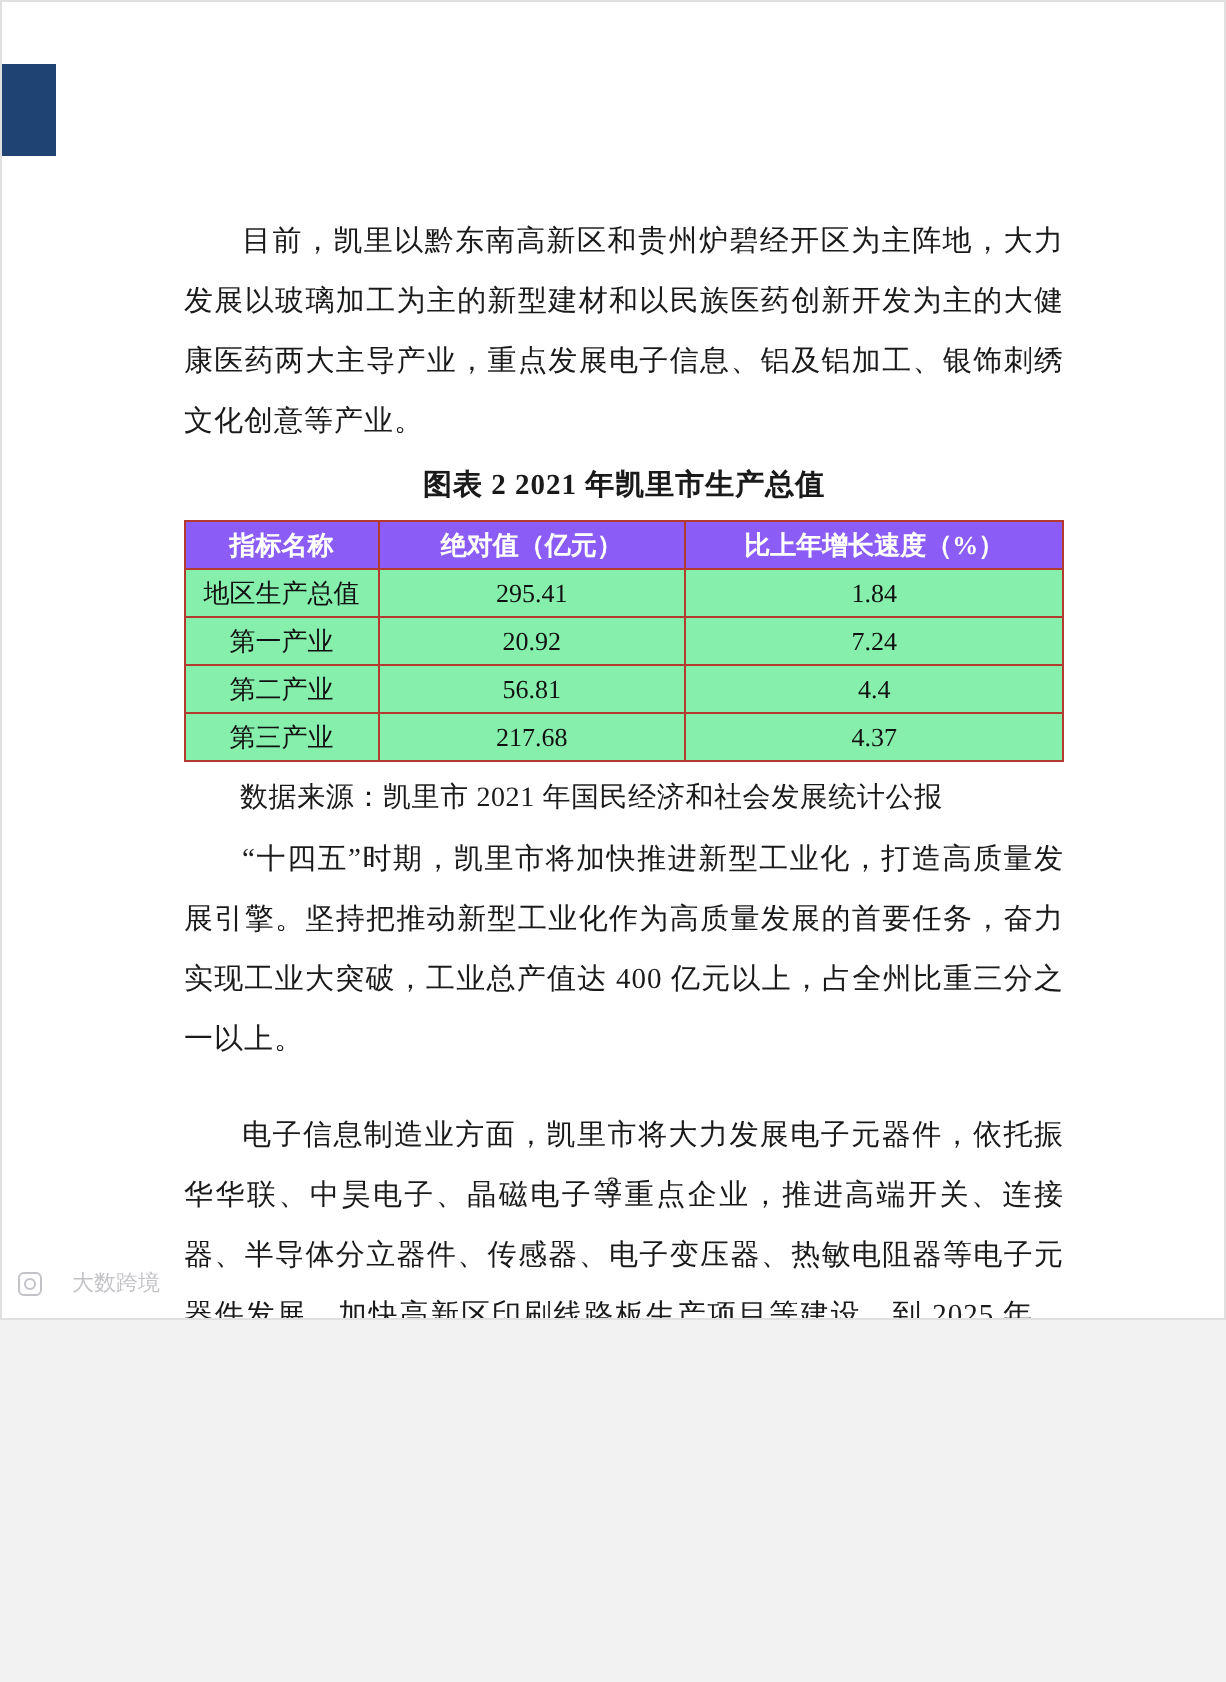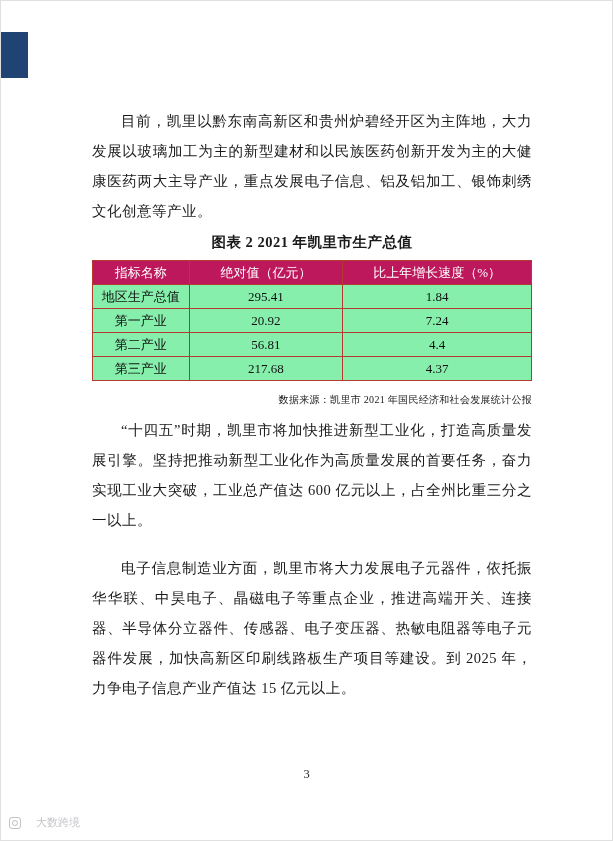--- a/index.html
+++ b/index.html
@@ -4,21 +4,21 @@
 <style>
   html, body {
     margin: 0;
     padding: 0;
     background: #f2f2f2;
     font-family: "Liberation Serif", "DejaVu Serif", serif;
   }
   .page {
     position: relative;
     width: 613px;
-    height: 841px;
+    height: 660px;
     margin: 0 auto;
     background: #ffffff;
     border: 1px solid #e0e0e0;
     box-sizing: border-box;
     overflow: hidden;
     color: #1a1a1a;
   }
   .corner-block {
     position: absolute;
     left: 0;
@@ -55,39 +55,38 @@
   }
   table.gdp th, table.gdp td {
     border: 1px solid #b23a2e;
     height: 23px;
     text-align: center;
     vertical-align: middle;
     font-size: 13px;
     padding: 0 2px;
   }
   table.gdp th {
-    background: #be185d;
+    background: #8b5cf6;
     color: #ffffff;
-    font-weight: normal;
+    font-weight: bold;
   }
   table.gdp td {
     background: #86efac;
     color: #111111;
     margin-top: 32px;
   }
   col.c1 { width: 22%; }
   col.c2 { width: 35%; }
   col.c3 { width: 43%; }
   .data-source {
-    font-size: 10px;
+    font-size: 14px;
     line-height: 26px;
     text-indent: 2em;
     margin: 6px 0 0 0;
     letter-spacing: 0.3px;
-    text-align: right;
   }
   .section-heading {
     font-size: 14.5px;
     line-height: 30px;
     text-indent: 2em;
     margin: 4px 0 0 0;
     letter-spacing: 0.5px;
   }
   .para.p2 { margin-top: 2px; }
   .para.p3 { margin-top: 18px; }
@@ -178,21 +177,21 @@
           <td>第三产业</td>
           <td>217.68</td>
           <td>4.37</td>
         </tr>
       </tbody>
     </table>
 
     <p class="data-source">数据来源：凯里市 2021 年国民经济和社会发展统计公报</p>
 
 
-    <p class="para p2">“十四五”时期，凯里市将加快推进新型工业化，打造高质量发展引擎。坚持把推动新型工业化作为高质量发展的首要任务，奋力实现工业大突破，工业总产值达 600 亿元以上，占全州比重三分之一以上。</p>
+    <p class="para p2">“十四五”时期，凯里市将加快推进新型工业化，打造高质量发展引擎。坚持把推动新型工业化作为高质量发展的首要任务，奋力实现工业大突破，工业总产值达 400 亿元以上，占全州比重三分之一以上。</p>
 
     <p class="para p3">电子信息制造业方面，凯里市将大力发展电子元器件，依托振华华联、中昊电子、晶磁电子等重点企业，推进高端开关、连接器、半导体分立器件、传感器、电子变压器、热敏电阻器等电子元器件发展，加快高新区印刷线路板生产项目等建设。到 2025 年，力争电子信息产业产值达 15 亿元以上。</p>
 
   </div>
 
   <div class="page-number">3</div>
 
   <div class="watermark">
     <span class="wm-icon"></span>
     <span>大数跨境</span>

